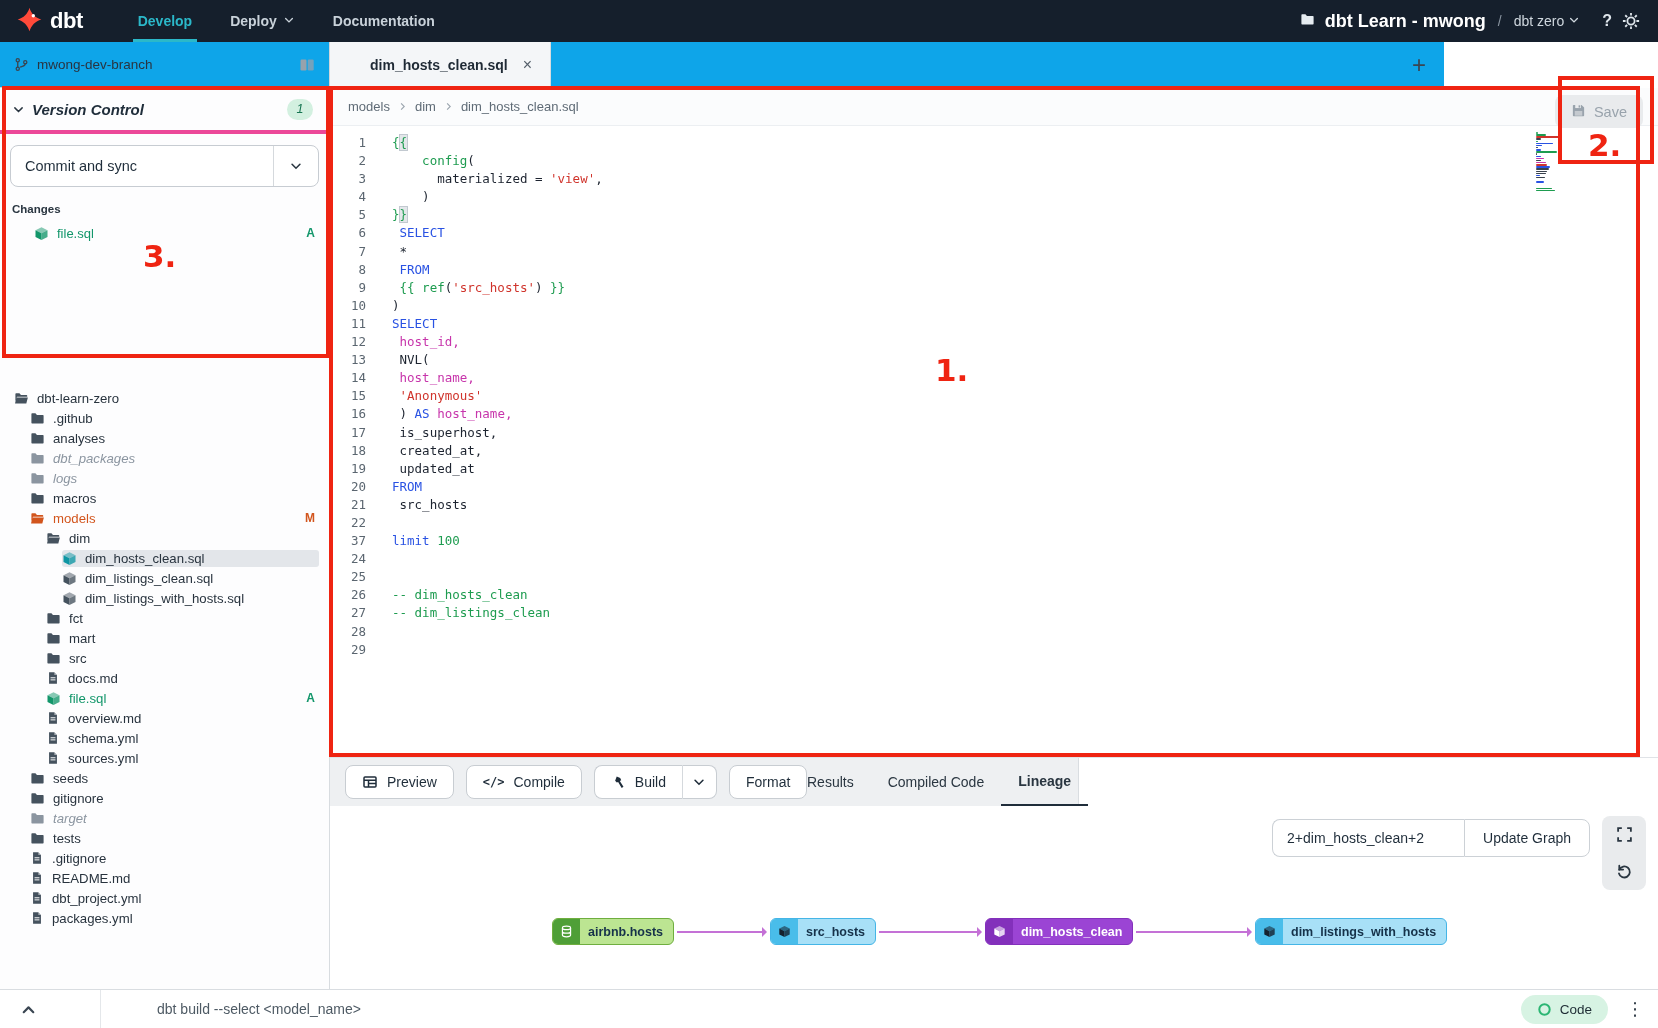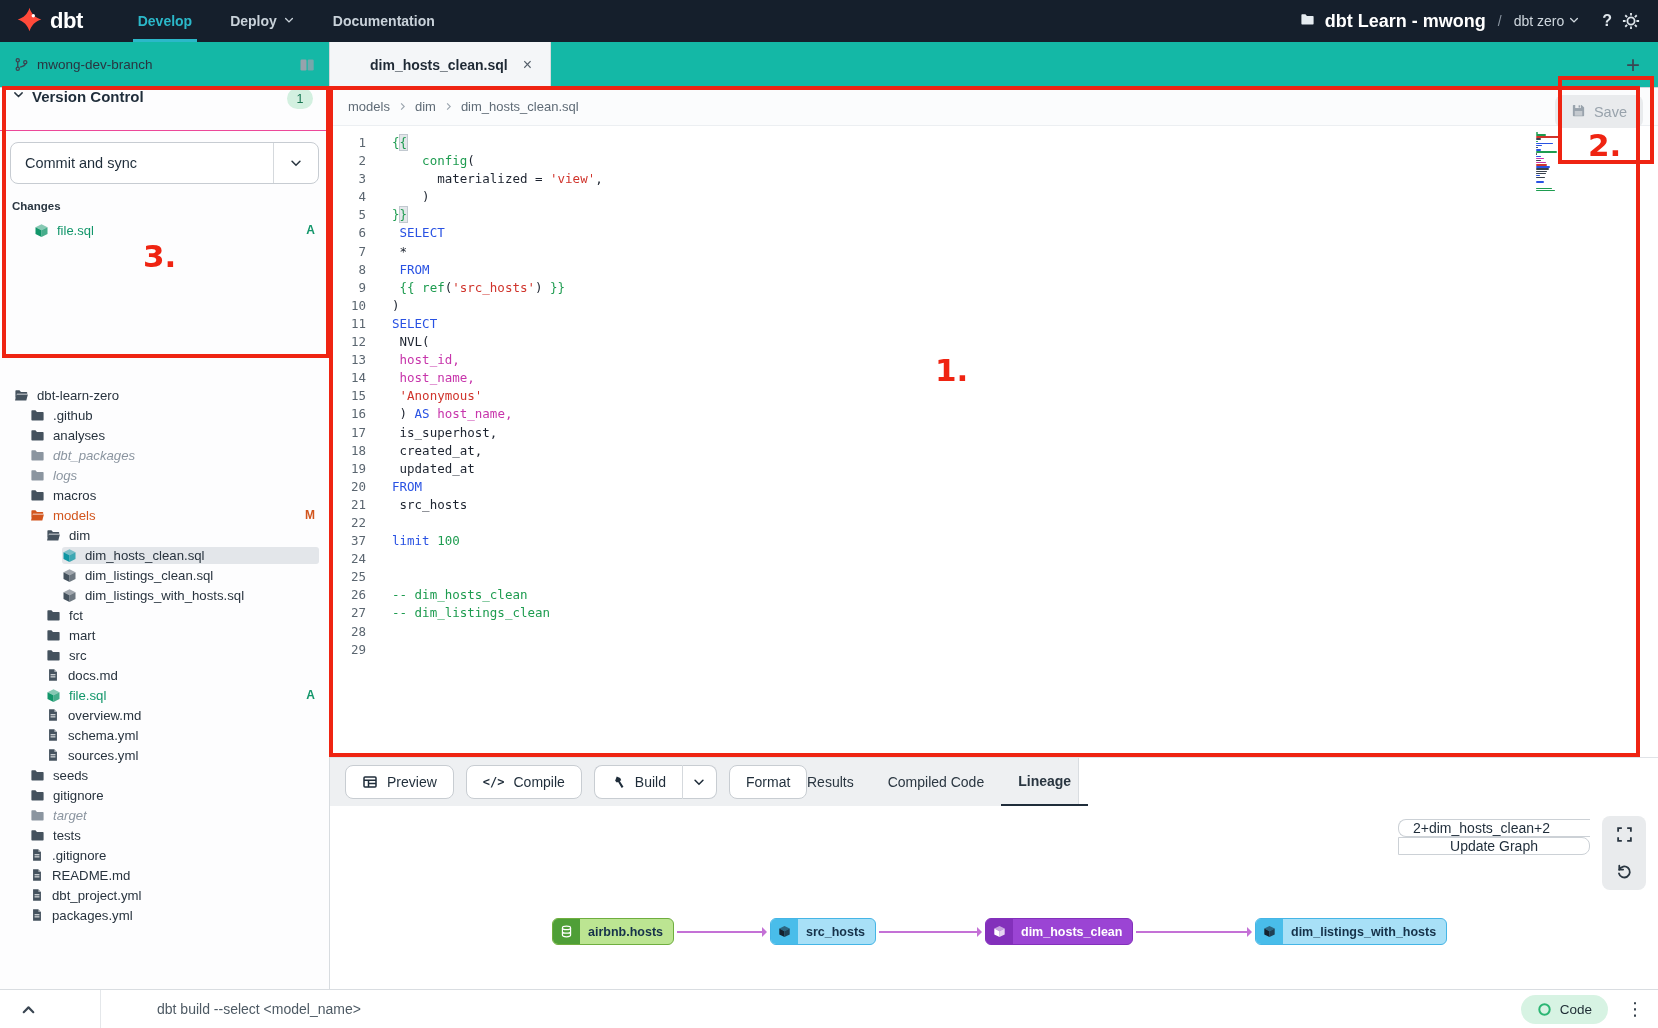--- a/index.html
+++ b/index.html
@@ -18,39 +18,39 @@
   .nav-item.active::after{content:"";position:absolute;left:14px;right:14px;bottom:0;height:3px;
             background:var(--accent-teal);}
   .nav-right{margin-left:auto;display:flex;align-items:center;gap:10px;padding-right:18px;color:#e6ecf1;}
   .nav-account{font-weight:bold;font-size:18px;color:#fff;}
   .nav-sep{color:#8a95a0;font-size:14px;padding:0 2px;}
   .nav-project{font-size:14px;color:#cfd7de;display:flex;align-items:center;gap:4px;cursor:pointer;}
   .nav-help{font-size:16px;font-weight:bold;color:#dfe6ec;margin-left:12px;cursor:pointer;}
   .nav-gear{color:#dfe6ec;cursor:pointer;display:flex;align-items:center;}
 
   
-  .subbar{position:absolute;left:0;top:42px;width:1658px;height:46px;background:#14b8a6;
+  .subbar{position:absolute;left:0;top:42px;width:1444px;height:46px;background:#0ea5e9;
           border-bottom:1px solid #d2d6da;box-sizing:border-box;}
   .branch-area{position:absolute;left:0;top:0;width:330px;height:100%;display:flex;align-items:center;
           border-right:1px solid #d2d6da;box-sizing:border-box;}
   .branch-icon{margin-left:14px;color:#3a4652;display:flex;}
   .branch-name{margin-left:8px;font-size:13.5px;color:#2a3440;}
   .book-icon{margin-left:auto;margin-right:14px;color:#98a2ac;display:flex;cursor:pointer;}
   .tab{position:absolute;left:330px;top:0;width:221px;height:100%;background:#f4f6f8;
        border-right:1px solid #d8dcdf;box-sizing:border-box;display:flex;align-items:center;cursor:pointer;}
   .tab-title{margin-left:40px;font-size:14px;font-weight:bold;color:#1f2a35;}
   .tab-close{margin-left:auto;margin-right:18px;color:#55606b;font-size:16px;cursor:pointer;}
   .new-tab{position:absolute;right:10px;top:0;height:100%;display:flex;align-items:center;
        font-size:24px;color:#3a4652;padding:0 8px;cursor:pointer;}
 
   
   .sidebar{position:absolute;left:0;top:88px;width:330px;height:901px;background:#fdfdfe;
        border-right:1px solid #d8dce0;box-sizing:border-box;overflow:hidden;}
-  .vc-header,.fe-header{height:42px;display:flex;padding:0 16px 0 12px;
-       border-bottom:1px solid #ec4899;}
+  .vc-header,.fe-header{height:42px;display:flex;align-items:center;padding:0 16px 0 12px;
+       border-bottom:4px solid #ec4899;font-style:italic;}
   .sec-chev{color:#2a3641;display:flex;margin-right:7px;cursor:pointer;}
   .sec-title{font-size:15px;font-weight:bold;color:#1f2d3a;}
   .vc-badge{margin-left:auto;min-width:26px;height:21px;border-radius:11px;background:var(--badge-green-bg);
        color:var(--badge-green-text);font-size:12.5px;display:flex;align-items:center;justify-content:center;}
   .commit-row{margin:11px 10px 6px 10px;height:40px;border:1px solid #c7ccd2;border-radius:8px;
        background:#fff;display:flex;align-items:stretch;cursor:pointer;}
   .commit-label{flex:1;display:flex;align-items:center;padding-left:14px;font-size:14.5px;color:#1f2d3a;}
   .commit-chev{width:44px;display:flex;align-items:center;justify-content:center;color:#2a3641;
        border-left:1px solid #d5d9dd;}
   .changes-label{padding:10px 12px 6px 12px;font-size:11.5px;font-weight:bold;color:#2a3641;}
@@ -114,21 +114,21 @@
   .split .btn.main{border-radius:8px 0 0 8px;border-right:none;}
   .split .btn.chev{border-radius:0 8px 8px 0;padding:0;width:35px;justify-content:center;
        border-left:1px solid #d5d9dd;}
   .tb-tabs{position:absolute;left:460px;top:0;height:100%;display:flex;}
   .tb-tab{display:flex;align-items:center;padding:0 17px;font-size:14px;color:#2a3641;cursor:pointer;
        box-sizing:border-box;height:100%;}
   .tb-tab.active{border-bottom:2.5px solid #1f2d3a;font-weight:bold;text-align:center;}
 
   
   .lineage-panel{position:absolute;left:330px;top:806px;width:1328px;height:183px;background:#fff;}
-  .lin-controls{position:absolute;right:68px;top:13px;display:flex;height:38px;flex-direction:column;}
+  .lin-controls{position:absolute;right:68px;top:13px;display:flex;height:38px;}
   .lin-input{width:192px;border:1px solid #ccd1d6;border-right:none;border-radius:8px 0 0 8px;
        padding:0 14px;font-size:14px;color:#1f2d3a;outline:none;font-family:"Liberation Sans",sans-serif;box-sizing:border-box;}
   .lin-update{border:1px solid #ccd1d6;border-radius:0 8px 8px 0;background:#fff;font-size:14px;
        color:#1f2d3a;padding:0 18px;cursor:pointer;font-family:"Liberation Sans",sans-serif;}
   .lin-iconstack{position:absolute;right:12px;top:10px;width:44px;background:#e9ebed;border-radius:8px;
        display:flex;flex-direction:column;align-items:center;padding:10px 0;gap:20px;color:#2a3641;}
   .lin-iconstack .lic{display:flex;cursor:pointer;}
   .lin-node{position:absolute;top:112px;height:27px;border-radius:6px;display:flex;align-items:stretch;
        box-sizing:border-box;overflow:hidden;cursor:pointer;}
   .lin-ic{width:27px;display:flex;align-items:center;justify-content:center;flex:none;}
@@ -674,22 +674,22 @@
         <div class="cl"><span class="tk-p">    </span><span class="tk-j">config</span><span class="tk-p">(</span></div>
         <div class="cl"><span class="tk-p">      materialized = </span><span class="tk-s">'view'</span><span class="tk-p">,</span></div>
         <div class="cl"><span class="tk-p">    )</span></div>
         <div class="cl"><span class="tk-j">}</span><span class="tk-jb">}</span></div>
         <div class="cl"><span class="tk-p"> </span><span class="tk-k">SELECT</span></div>
         <div class="cl"><span class="tk-p"> *</span></div>
         <div class="cl"><span class="tk-p"> </span><span class="tk-k">FROM</span></div>
         <div class="cl"><span class="tk-p"> </span><span class="tk-j">{{ </span><span class="tk-j">ref</span><span class="tk-p">(</span><span class="tk-s">'src_hosts'</span><span class="tk-p">) </span><span class="tk-j">}}</span></div>
         <div class="cl"><span class="tk-p">)</span></div>
         <div class="cl"><span class="tk-k">SELECT</span></div>
+        <div class="cl"><span class="tk-p"> </span><span class="tk-v">host_id</span><span class="tk-v">,</span></div>
         <div class="cl"><span class="tk-p"> NVL(</span></div>
-        <div class="cl"><span class="tk-p"> </span><span class="tk-v">host_id</span><span class="tk-v">,</span></div>
         <div class="cl"><span class="tk-p"> </span><span class="tk-v">host_name</span><span class="tk-v">,</span></div>
         <div class="cl"><span class="tk-p"> </span><span class="tk-s">'Anonymous'</span></div>
         <div class="cl"><span class="tk-p"> ) </span><span class="tk-k">AS</span><span class="tk-p"> </span><span class="tk-v">host_name</span><span class="tk-v">,</span></div>
         <div class="cl"><span class="tk-p"> is_superhost,</span></div>
         <div class="cl"><span class="tk-p"> created_at,</span></div>
         <div class="cl"><span class="tk-p"> updated_at</span></div>
         <div class="cl"><span class="tk-k">FROM</span></div>
         <div class="cl"><span class="tk-p"> src_hosts</span></div>
         <div class="cl"> </div>
         <div class="cl"><span class="tk-k">limit</span><span class="tk-p"> </span><span class="tk-n">100</span></div>

